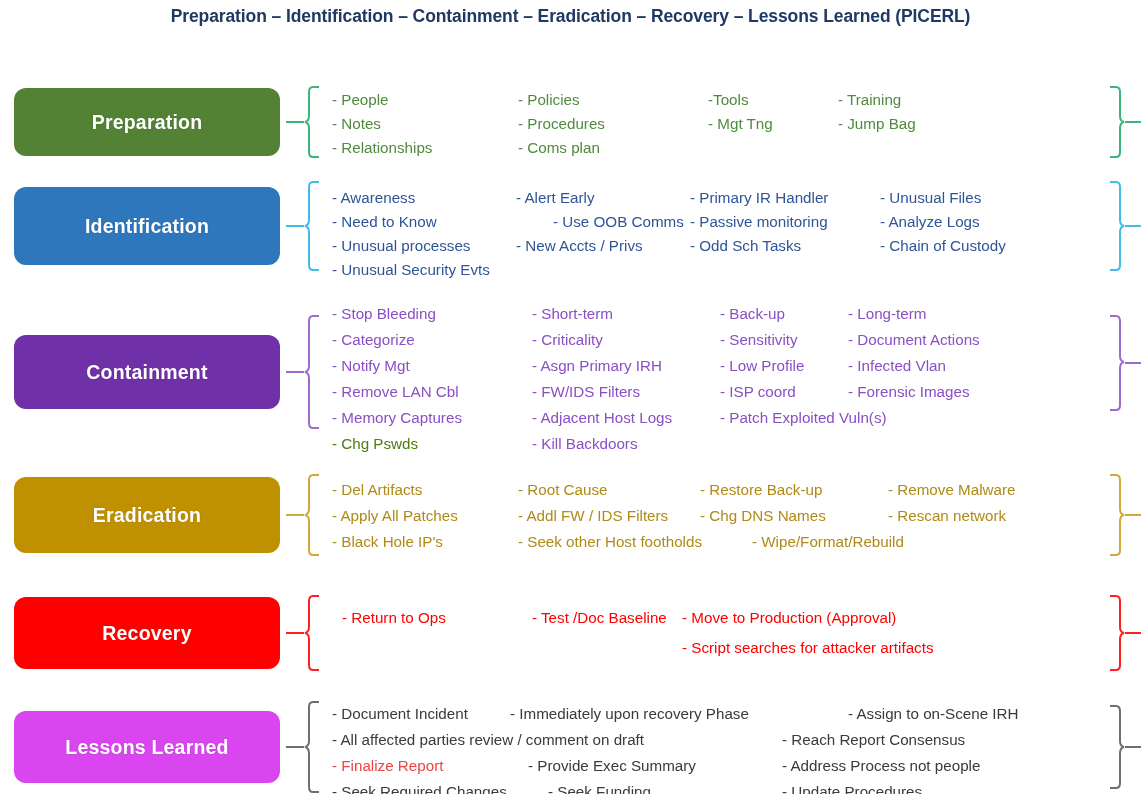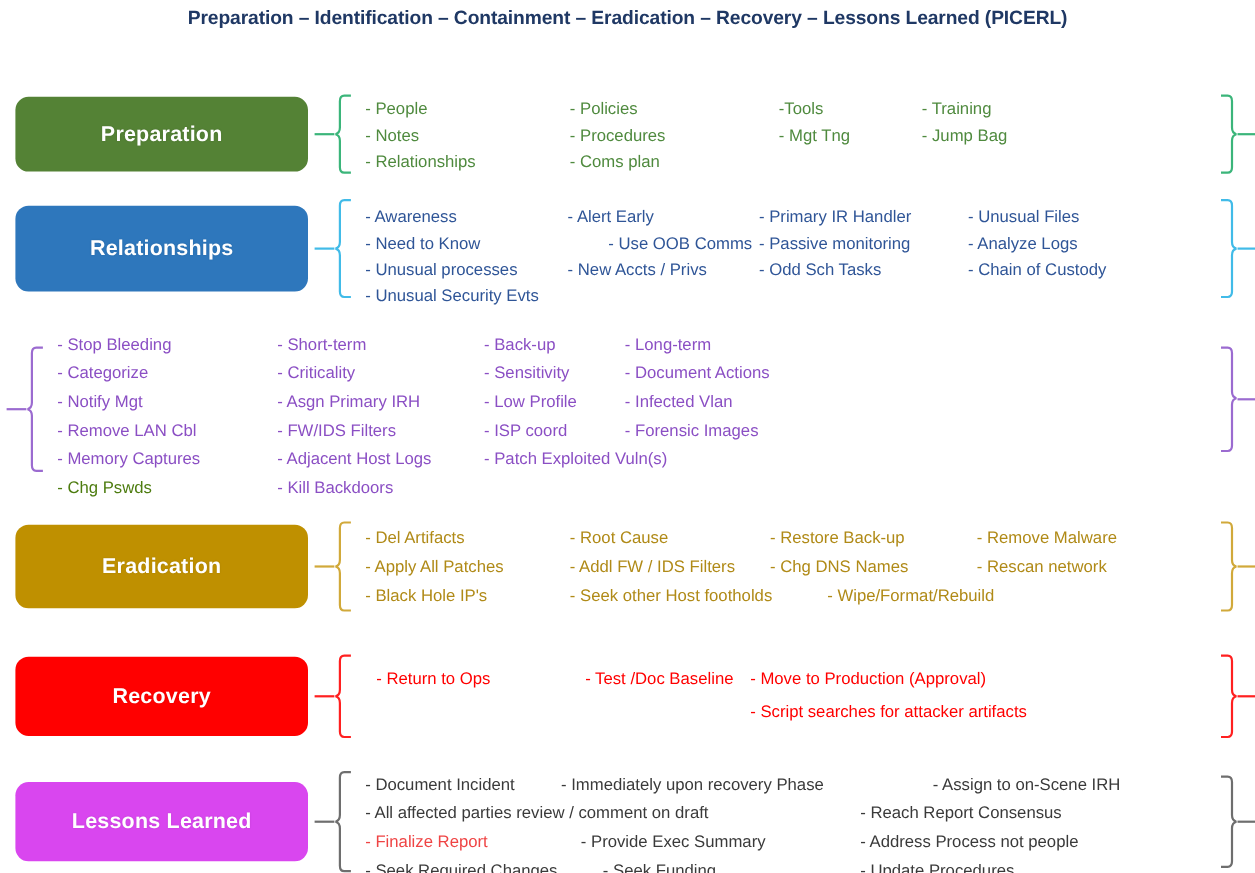--- a/index.html
+++ b/index.html
@@ -145,21 +145,21 @@
   <div class="brace-right">
     <svg class="brace" width="16" height="74" viewBox="0 0 16 74" style="color:#3BB57A;">
       <path d="M1 2 H7 Q11 2 11 7 V31 Q11 36 15 37 Q11 38 11 43 V67 Q11 72 7 72 H1" fill="none" stroke="currentColor" stroke-width="2"></path>
     </svg>
   </div>
   <div class="tail" style="background:#3BB57A;"></div>
 </div>
 
 <div class="phase-row" id="row-identification">
   <div class="phase-box" id="box-identification">
-    <span>Relationships</span>
+    <span>Identification</span>
   </div>
   <div class="connector" style="background:#41BBE8;"></div>
   <div class="brace-left">
     <svg class="brace" width="16" height="92" viewBox="0 0 16 92" style="color:#41BBE8;">
       <path d="M15 2 H9 Q5 2 5 7 V40 Q5 45 1 46 Q5 47 5 52 V85 Q5 90 9 90 H15" fill="none" stroke="currentColor" stroke-width="2"></path>
     </svg>
   </div>
   <div class="items-wrap">
     <div class="items-grid">
       <div class="item" style="color:#2F5597; left:12px;  top:6px;">-   Awareness</div>
@@ -182,20 +182,23 @@
   </div>
   <div class="brace-right">
     <svg class="brace" width="16" height="92" viewBox="0 0 16 92" style="color:#41BBE8;">
       <path d="M1 2 H7 Q11 2 11 7 V40 Q11 45 15 46 Q11 47 11 52 V85 Q11 90 7 90 H1" fill="none" stroke="currentColor" stroke-width="2"></path>
     </svg>
   </div>
   <div class="tail" style="background:#41BBE8;"></div>
 </div>
 
 <div class="phase-row" id="row-containment">
+  <div class="phase-box" id="box-containment">
+    <span>Containment</span>
+  </div>
   <div class="connector" style="background:#9B6BD0;"></div>
   <div class="brace-left">
     <svg class="brace" width="16" height="116" viewBox="0 0 16 116" style="color:#9B6BD0;">
       <path d="M15 2 H9 Q5 2 5 7 V52 Q5 57 1 58 Q5 59 5 64 V109 Q5 114 9 114 H15" fill="none" stroke="currentColor" stroke-width="2"></path>
     </svg>
   </div>
   <div class="items-wrap">
     <div class="items-grid">
       <div class="item" style="color:#8B4FC4; left:12px;  top:6px;">-   Stop Bleeding</div>
       <div class="item" style="color:#8B4FC4; left:12px;  top:32px;">-   Categorize</div>

